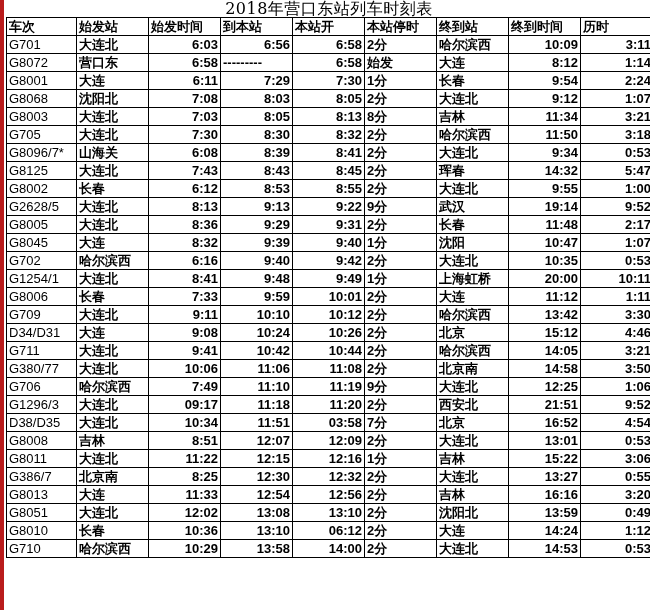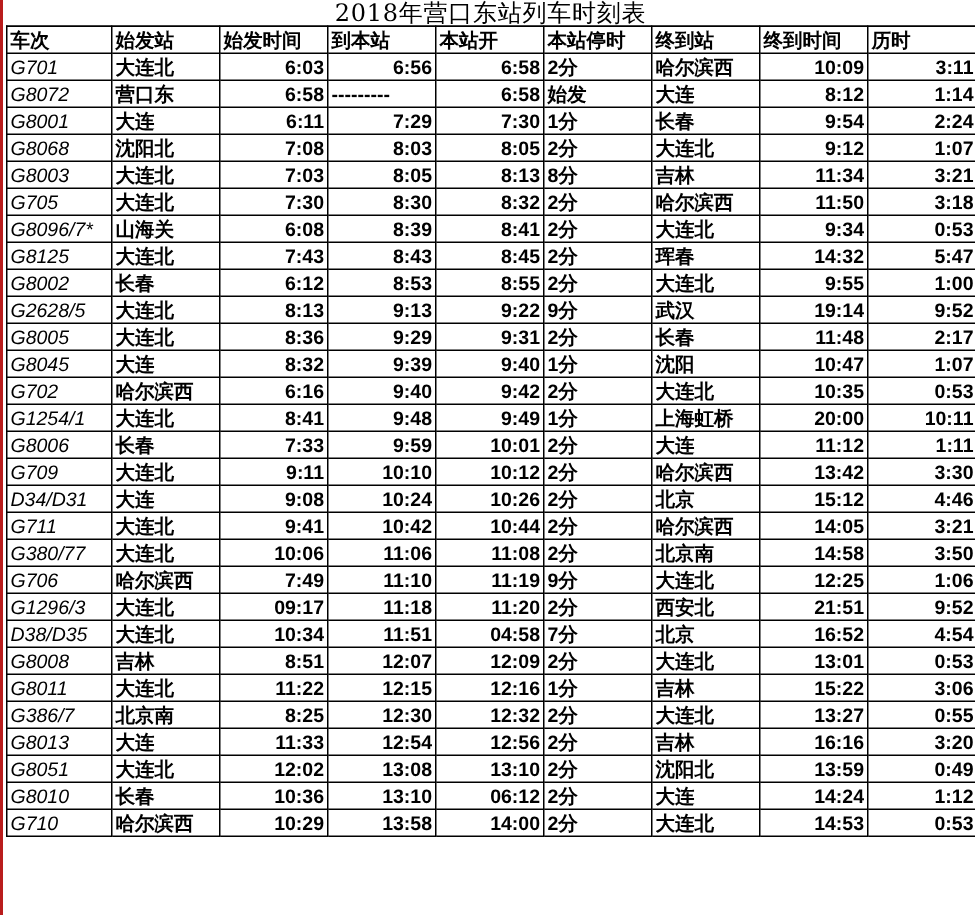--- a/index.html
+++ b/index.html
@@ -1,19 +1,19 @@
 <!DOCTYPE html>
 <html><head>
 <meta charset="utf-8">
 <style>
   html, body { margin: 0; padding: 0; background: #ffffff; }
   body { width: 650px; height: 610px; overflow: hidden; position: relative; }
   .sheet {
     position: absolute; left: 0; top: 0; width: 650px; height: 610px;
-    border-left: 2px solid #b91c1c;
+    border-left: 4px solid #b91c1c;
     box-sizing: border-box;
   }
   .title {
     position: absolute; left: 2px; top: 0; width: 646px; height: 17px;
     text-align: center;
     font-family: "DejaVu Serif", "Liberation Serif", serif;
     font-size: 16px; line-height: 18px; color: #000;
     border-bottom: 1px solid #000;
     letter-spacing: 0.5px;
   }
@@ -29,21 +29,21 @@
     padding: 0 2px;
     font-family: "Liberation Sans", "DejaVu Sans", sans-serif;
     font-size: 13px;
     line-height: 17px;
     white-space: nowrap;
     overflow: hidden;
     color: #000;
   }
   th { font-weight: bold; text-align: left; margin-top: 30px; }
   td.num { text-align: right; font-weight: bold; }
-  td.train { font-weight: normal; font-style: italic; }
+  td.train { font-weight: normal; }
   td.cn { font-weight: bold; }
   col.c0 { width: 70px; }
   col.c1 { width: 72px; }
   col.c2 { width: 72px; }
   col.c3 { width: 72px; }
   col.c4 { width: 72px; }
   col.c5 { width: 72px; }
   col.c6 { width: 72px; }
   col.c7 { width: 72px; }
   col.c8 { width: 73px; }
@@ -309,21 +309,21 @@
           <td class="cn">2分</td>
           <td class="cn">西安北</td>
           <td class="num">21:51</td>
           <td class="num">9:52</td>
         </tr>
         <tr>
           <td class="train">D38/D35</td>
           <td class="cn">大连北</td>
           <td class="num">10:34</td>
           <td class="num">11:51</td>
-          <td class="num">04:58</td>
+          <td class="num">03:58</td>
           <td class="cn">7分</td>
           <td class="cn">北京</td>
           <td class="num">16:52</td>
           <td class="num">4:54</td>
         </tr>
         <tr>
           <td class="train">G8008</td>
           <td class="cn">吉林</td>
           <td class="num">8:51</td>
           <td class="num">12:07</td>

